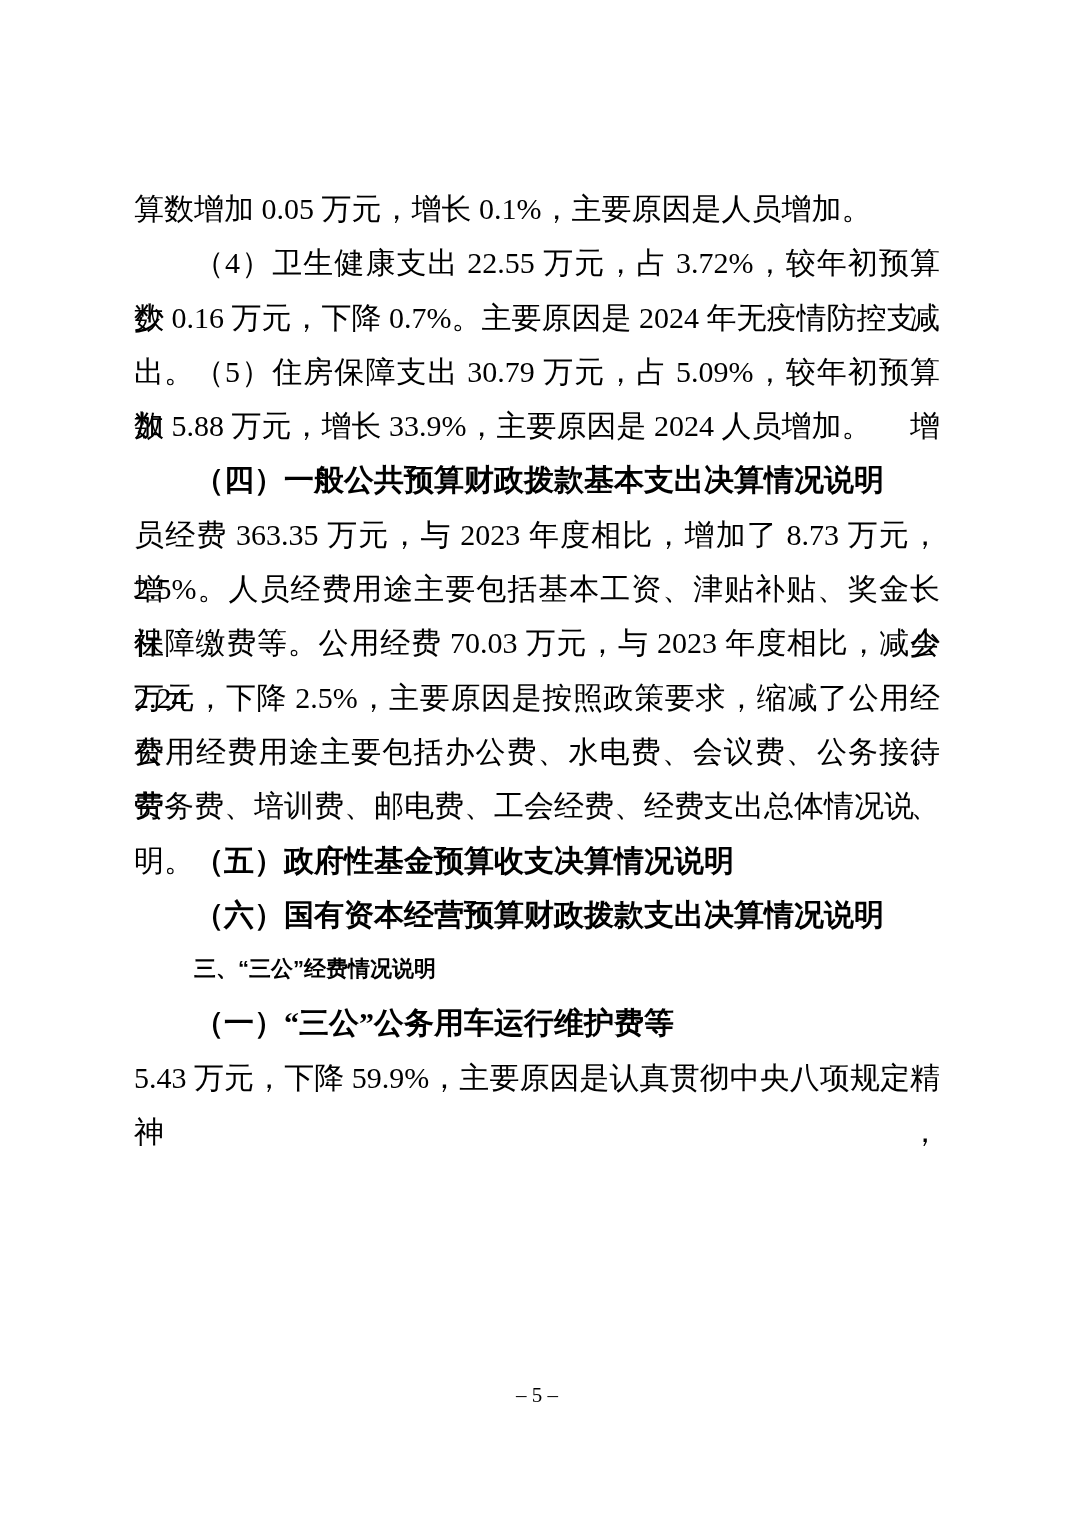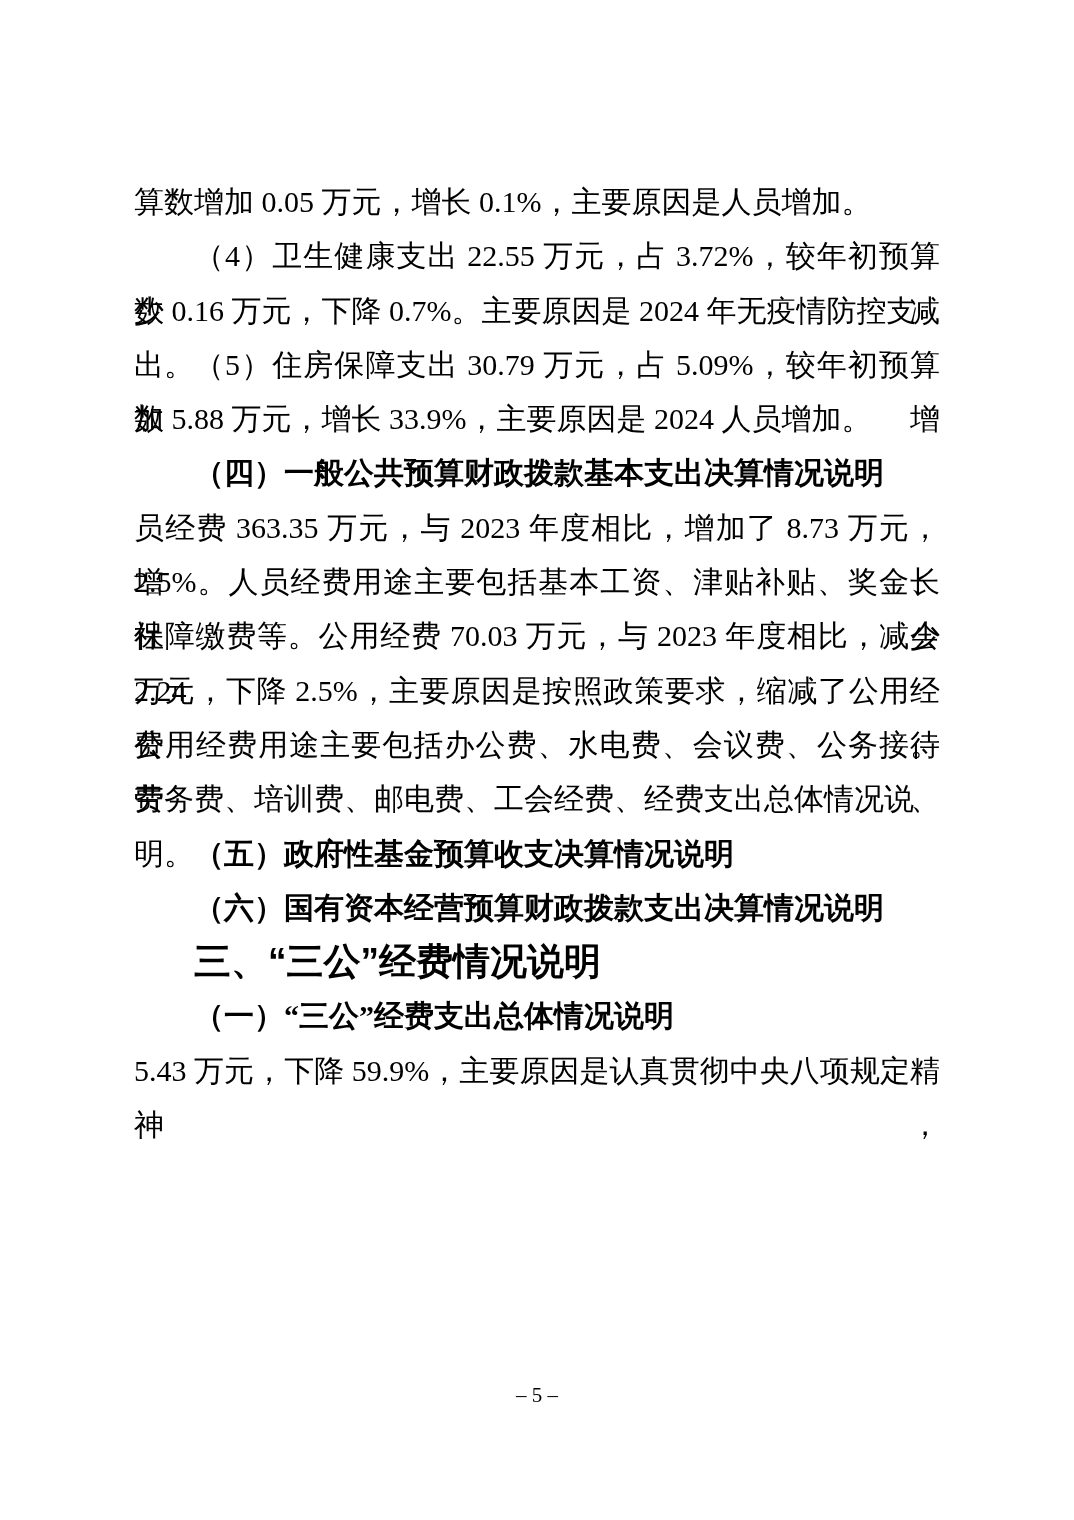--- a/index.html
+++ b/index.html
@@ -12,21 +12,21 @@
     width: 1074px;
     height: 1520px;
     background: #ffffff;
     overflow: hidden;
     font-family: "Liberation Serif", "DejaVu Serif", serif;
     color: #000000;
   }
   .content {
     position: absolute;
     left: 134px;
-    top: 175px;
+    top: 182px;
     width: 806px;
   }
   .line {
     font-family: "Liberation Serif", "DejaVu Serif", serif;
     font-size: 30px;
     line-height: 54.3px;
     height: 54.3px;
     color: #000000;
     text-align: left;
     overflow: visible;
@@ -38,21 +38,21 @@
     text-align: justify;
     text-align-last: justify;
     text-justify: inter-character;
   }
   .line.heading-kai {
     font-weight: 600;
   }
   .line.heading-hei {
     font-family: "Liberation Sans", "DejaVu Sans", sans-serif;
     font-weight: 700;
-    font-size: 37px;
+    font-size: 22px;
   }
   .footer {
     position: absolute;
     left: 0;
     top: 1383px;
     width: 100%;
     text-align: center;
     font-family: "Liberation Serif", "DejaVu Serif", serif;
     font-size: 21px;
     color: #000000;
@@ -71,19 +71,19 @@
       <div class="line heading-kai indent">（四）一般公共预算财政拨款基本支出决算情况说明</div>
       <div class="line body justify">员经费 363.35 万元，与 2023 年度相比，增加了 8.73 万元，增长</div>
       <div class="line body justify">2.5%。人员经费用途主要包括基本工资、津贴补贴、奖金、社会</div>
       <div class="line body justify">保障缴费等。公用经费 70.03 万元，与 2023 年度相比，减少 2.24</div>
       <div class="line body justify">万元，下降 2.5%，主要原因是按照政策要求，缩减了公用经费。</div>
       <div class="line body justify">公用经费用途主要包括办公费、水电费、会议费、公务接待费、</div>
       <div class="line body">劳务费、培训费、邮电费、工会经费、经费支出总体情况说明。</div>
       <div class="line heading-kai indent">（五）政府性基金预算收支决算情况说明</div>
       <div class="line heading-kai indent">（六）国有资本经营预算财政拨款支出决算情况说明</div>
       <div class="line heading-hei indent">三、“三公”经费情况说明</div>
-      <div class="line heading-kai indent">（一）“三公”经费支出总体情况说明</div>
+      <div class="line heading-kai indent">（一）“三公”公务用车运行维护费等</div>
       <div class="line body justify">5.43 万元，下降 59.9%，主要原因是认真贯彻中央八项规定精神，</div>
     </main>
   <footer class="footer">
     <span>– 5 –</span>
   </footer>
 </div>
 
 </body></html>

